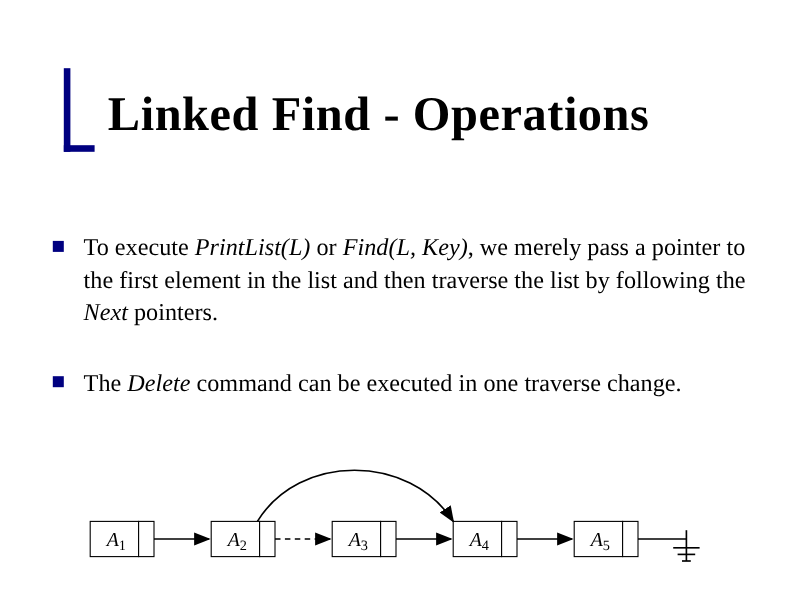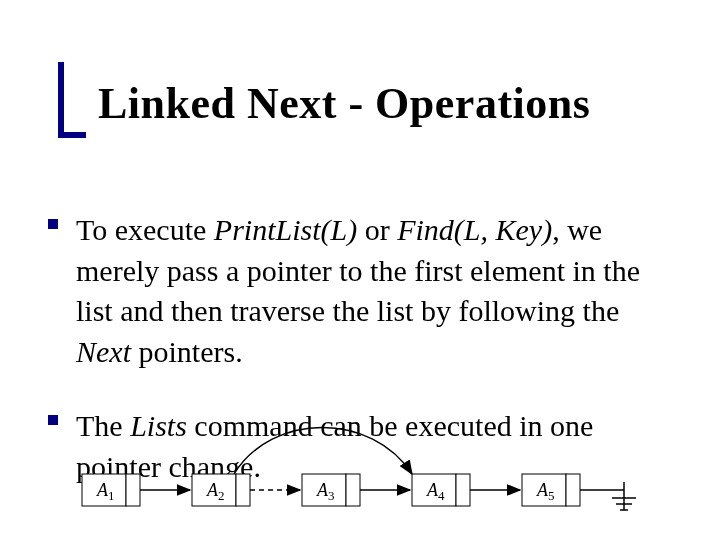--- a/index.html
+++ b/index.html
@@ -1,49 +1,49 @@
 <!DOCTYPE html>
 <html><head>
 <meta charset="utf-8">
 <style>
   html,body{margin:0;padding:0;width:720px;height:540px;background:#fff;font-family:"Times New Roman",serif;color:#000}
   .slide{position:relative;width:720px;height:540px}
   .accent-v{position:absolute;left:58px;top:62px;width:6px;height:76px;background:#000080}
   .accent-h{position:absolute;left:58px;top:132px;width:28px;height:6px;background:#000080}
   .title{position:absolute;left:98px;top:78px;font-size:44px;font-weight:bold;letter-spacing:.5px}
-  .body{position:absolute;left:48px;top:210px;width:630px;font-size:30px;line-height:1.35}
+  .body{position:absolute;left:48px;top:210px;width:630px;font-size:22px;line-height:1.35}
   .bullet{display:flex;margin-bottom:34px}
   .sq{flex:none;width:10px;height:10px;background:#000080;margin-top:9px;margin-right:18px}
   .it{font-style:italic}
   .diagram{position:absolute;left:72px;top:432px;width:600px;height:100px}
   .diagram svg{overflow:visible}
   .nodelabel{font:italic 18px "Times New Roman",serif}
   .nodesub{font:13px "Times New Roman",serif}
 </style>
 </head>
 <body>
 
 <div class="slide">
 
   <div class="accent-v"></div>
   <div class="accent-h"></div>
 
-  <div class="title">Linked Next - Operations</div>
+  <div class="title">Linked Find - Operations</div>
 
   <div class="body">
     <div class="bullet">
       <div class="sq"></div>
       <div>
         <span>To execute </span><span class="it">PrintList(L)</span><span> or </span><span class="it">Find(L, Key)</span><span>, we merely pass a pointer to the first element in the list and then traverse the list by following the </span><span class="it">Next</span><span> pointers.</span>
       </div>
     </div>
     <div class="bullet">
       <div class="sq"></div>
       <div>
-        <span>The </span><span class="it">Lists</span><span> command can be executed in one pointer change.</span>
+        <span>The </span><span class="it">Delete</span><span> command can be executed in one traverse change.</span>
       </div>
     </div>
   </div>
 
   <div class="diagram">
     <svg width="600" height="110">
       <defs>
         <marker id="ah" markerWidth="10" markerHeight="8" refX="9" refY="4" orient="auto">
           <path d="M0,0 L10,4 L0,8 Z" fill="#000"></path>
         </marker>

